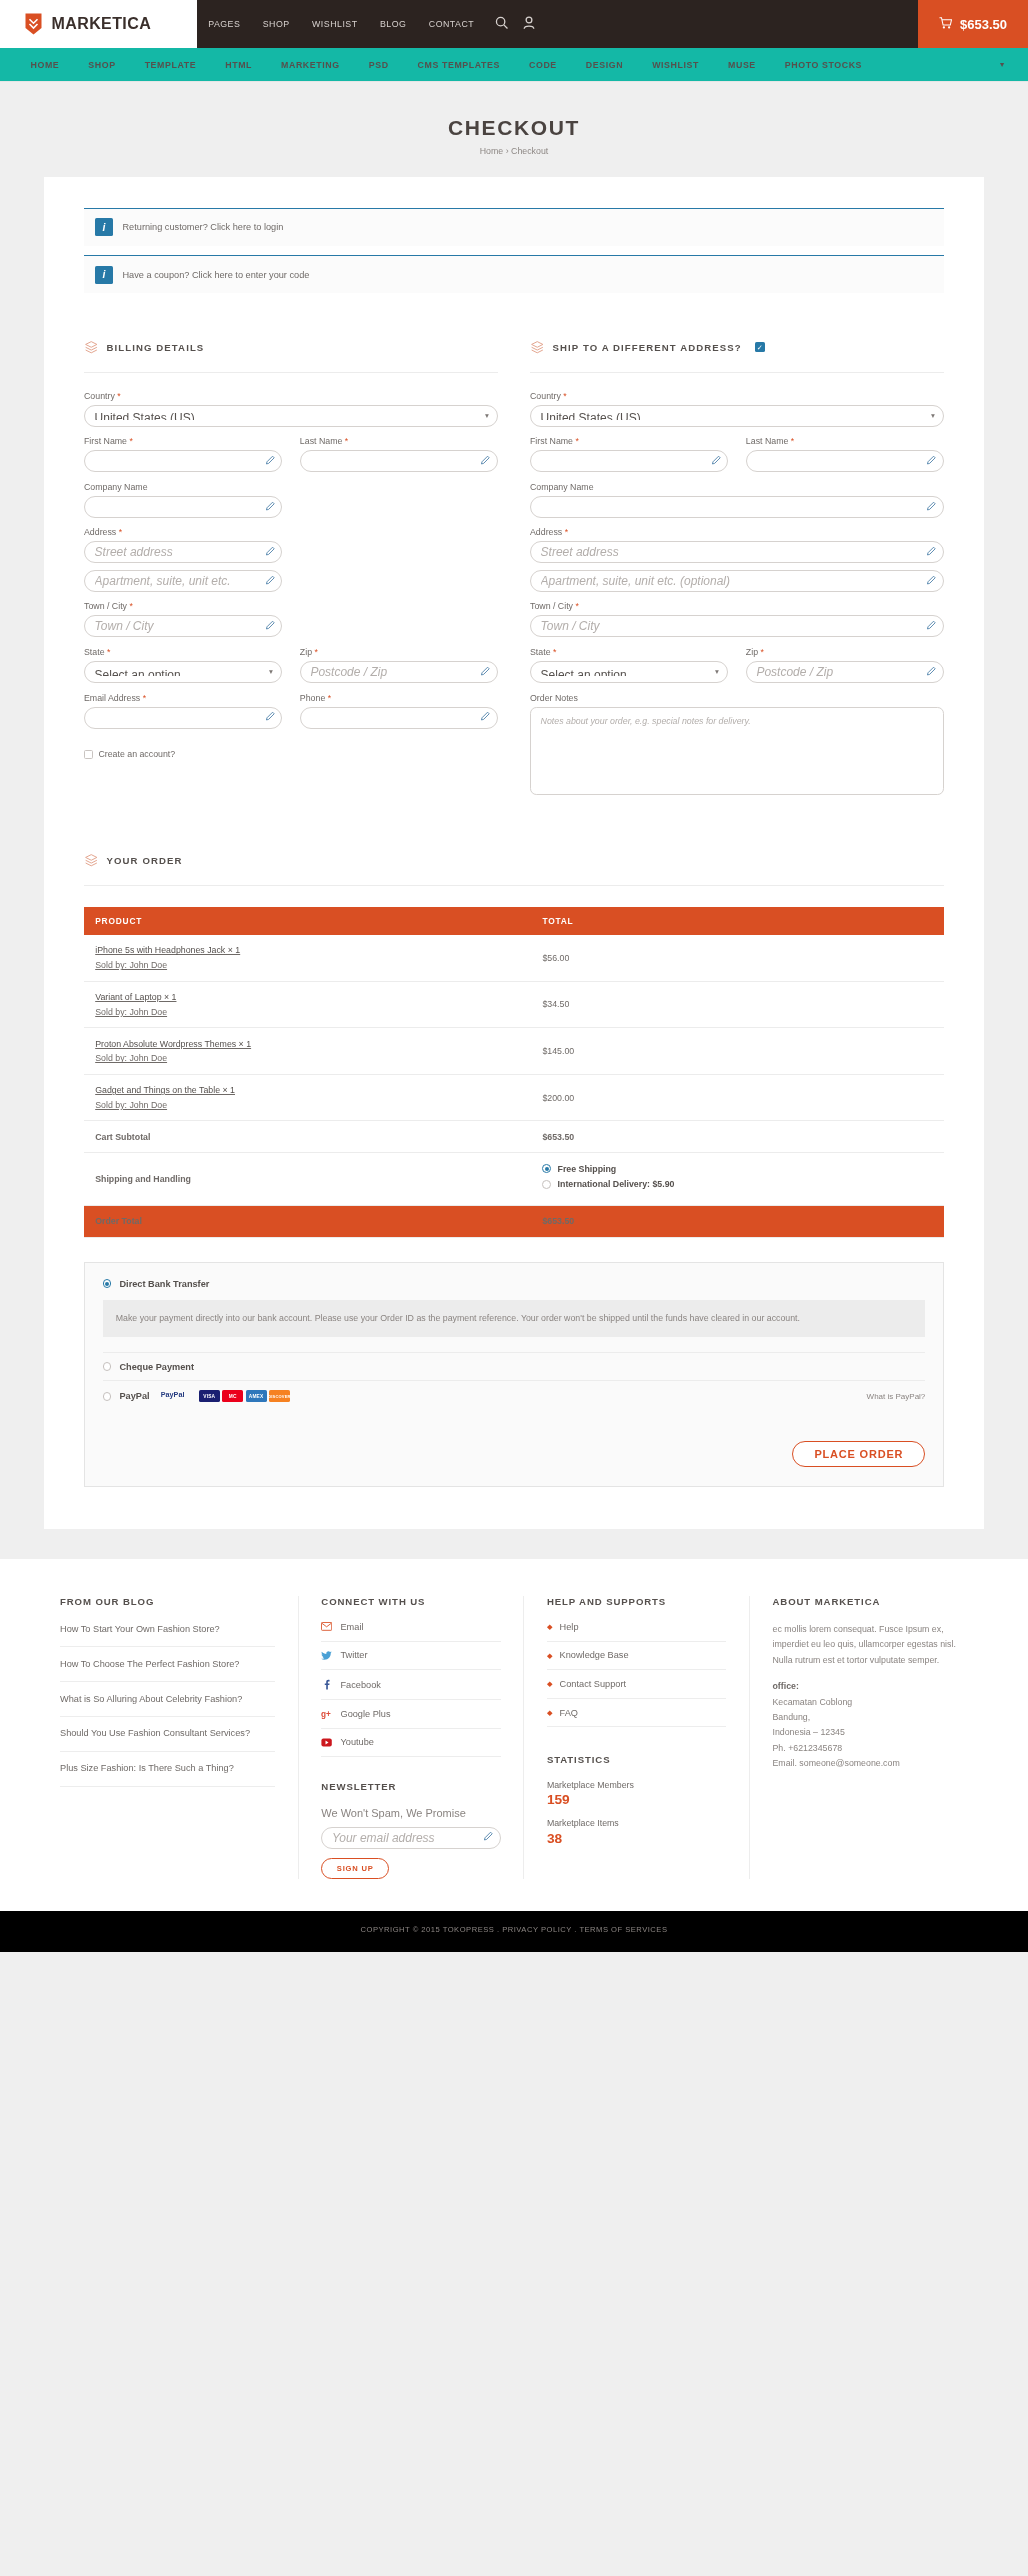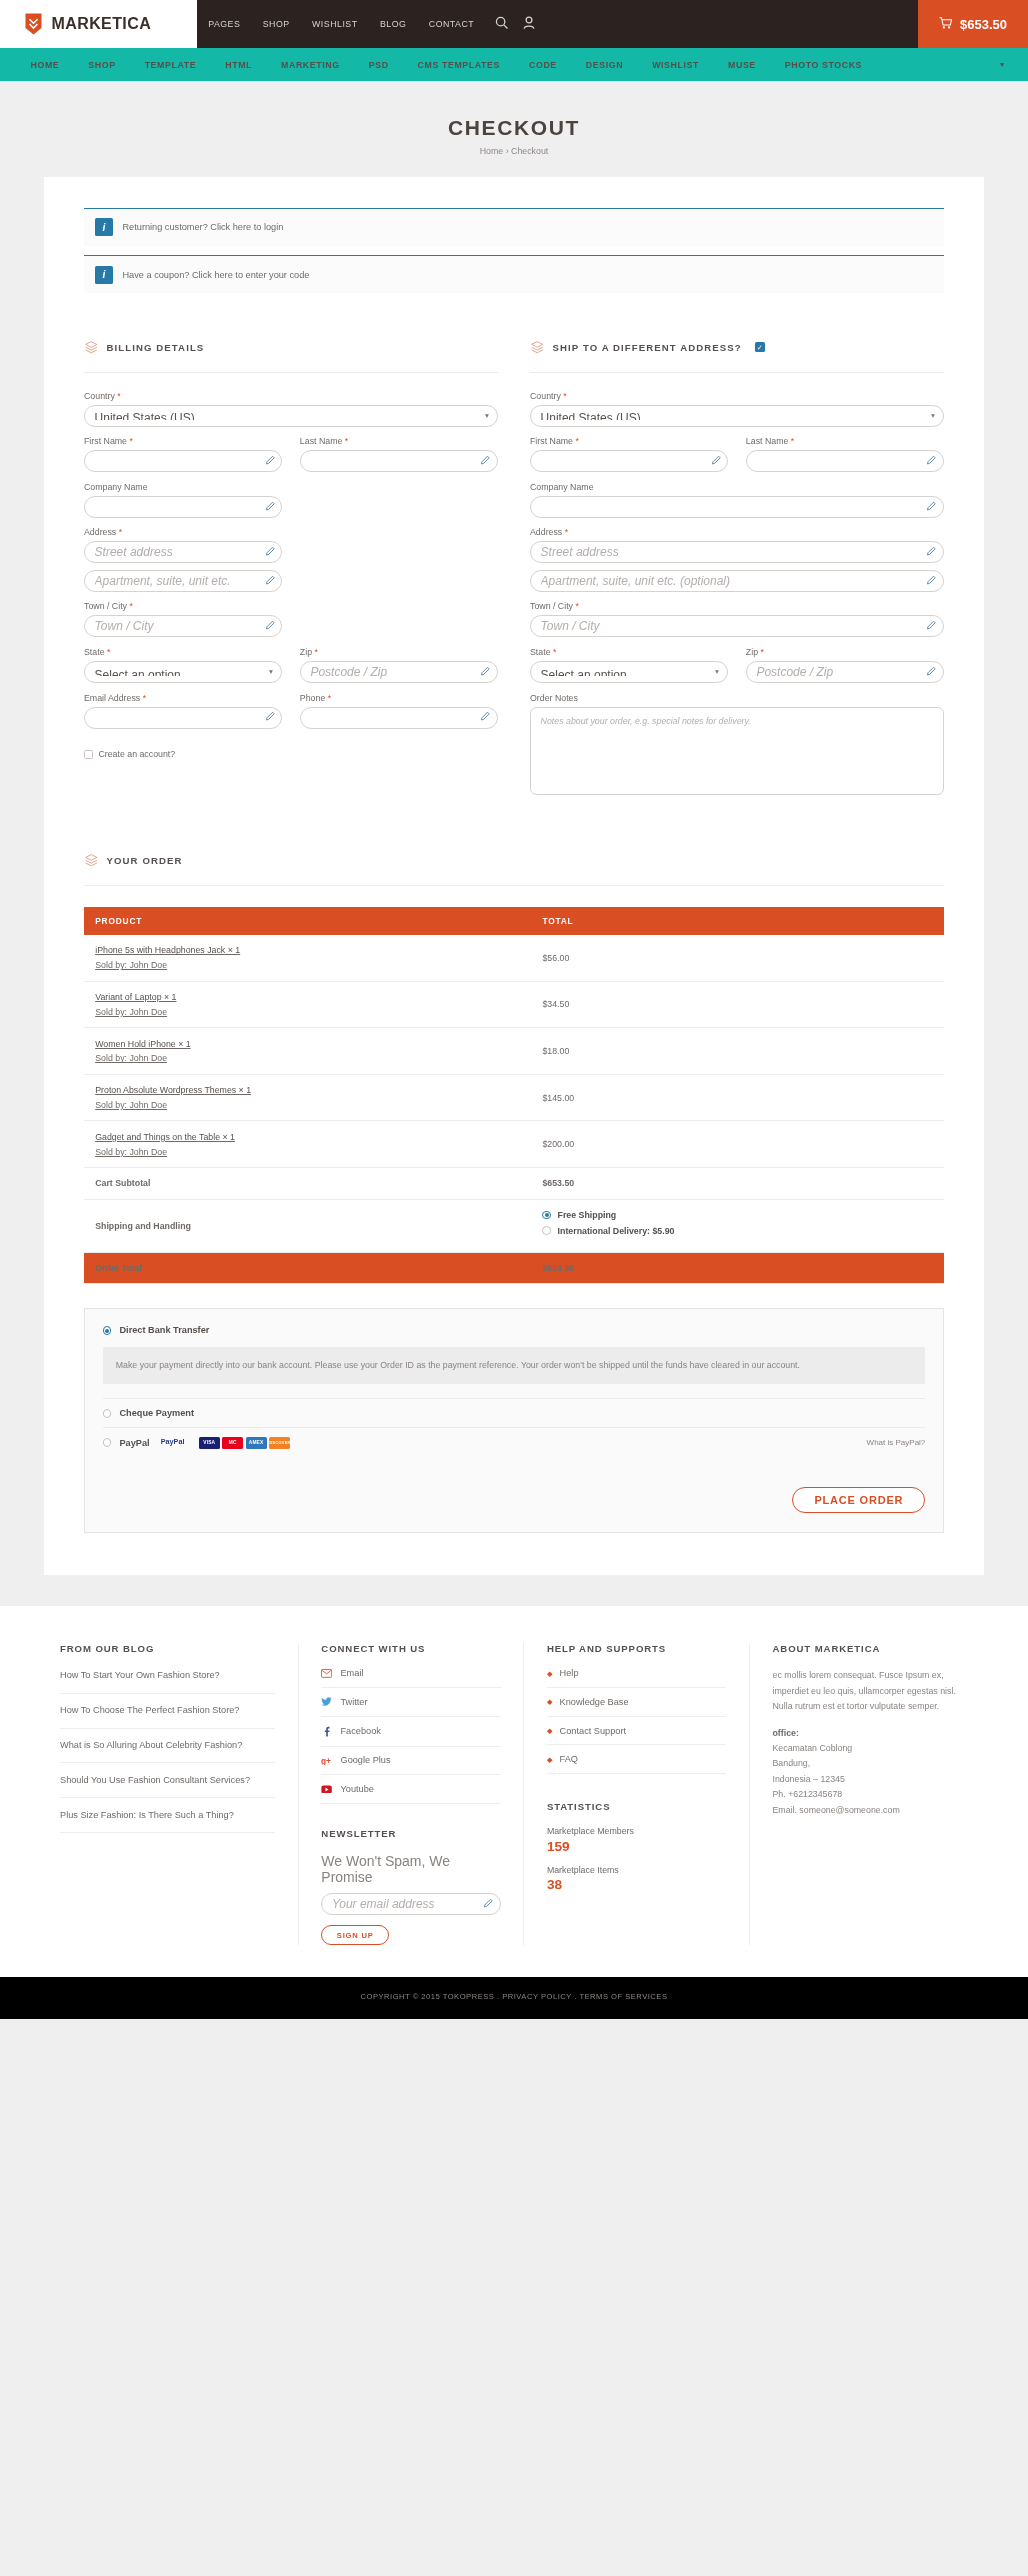--- a/index.html
+++ b/index.html
@@ -182,21 +182,21 @@
   .blog-item:last-child { border-bottom:0.8px solid #ededed; }
   .social { display:flex; align-items:center; gap:8px; padding-bottom:8.8px; border-bottom:0.8px solid #ededed; margin-bottom:8.8px; font-size:9.2px; color:#6f6a67; }
   .social .sic { width:11.2px; display:flex; justify-content:center; }
   .support { display:flex; align-items:center; gap:7.2px; padding-bottom:8.8px; border-bottom:0.8px solid #ededed; margin-bottom:8.8px; font-size:9.2px; color:#6f6a67; }
   .bullet { color:#d94f23; font-size:7.2px; }
   .about-text { font-size:8.8px; line-height:1.75; color:#8a8481; }
   .about-office { font-size:8.8px; line-height:1.75; color:#8a8481; margin-top:11.2px; }
   .about-office b { color:#6f6a67; }
   .stat-label { font-size:8.8px; color:#6f6a67; margin-top:11.2px; }
   .stat-num { font-size:13.7px; color:#d94f23; font-weight:bold; margin-top:2.4px; }
-  .news-sub { font-size:14px; color:#8a8481; margin-bottom:8px; }
+  .news-sub { font-size:11px; color:#8a8481; margin-bottom:8px; }
   .news-input-wrap { position:relative; margin-bottom:9.6px; }
   .signup-btn {
     border:0.8px solid #d94f23; color:#d94f23; background:#fff; border-radius:11.2px;
     padding:4.8px 14.5px; font-size:7.6px; letter-spacing:0.8px; font-weight:bold; cursor:pointer;
     font-family:"Liberation Sans", sans-serif;
   }
 
   .copyright {
     background:#000000; text-align:center; padding:14.5px 0 17.7px;
     font-size:7.6px; letter-spacing:0.5px; color:#8d8784;
@@ -594,27 +594,20 @@
             <div class="sold">Sold by: John Doe</div>
           </td>
           <td>$56.00</td>
         </tr>
         <tr>
           <td class="prod">
             <div class="pname">Variant of Laptop × 1</div>
             <div class="sold">Sold by: John Doe</div>
           </td>
           <td>$34.50</td>
-        </tr>
-        <tr>
-          <td class="prod">
-            <div class="pname">Women Hold iPhone × 1</div>
-            <div class="sold">Sold by: John Doe</div>
-          </td>
-          <td>$18.00</td>
         </tr>
         <tr>
           <td class="prod">
             <div class="pname">Proton Absolute Wordpress Themes × 1</div>
             <div class="sold">Sold by: John Doe</div>
           </td>
           <td>$145.00</td>
         </tr>
         <tr>
           <td class="prod">

